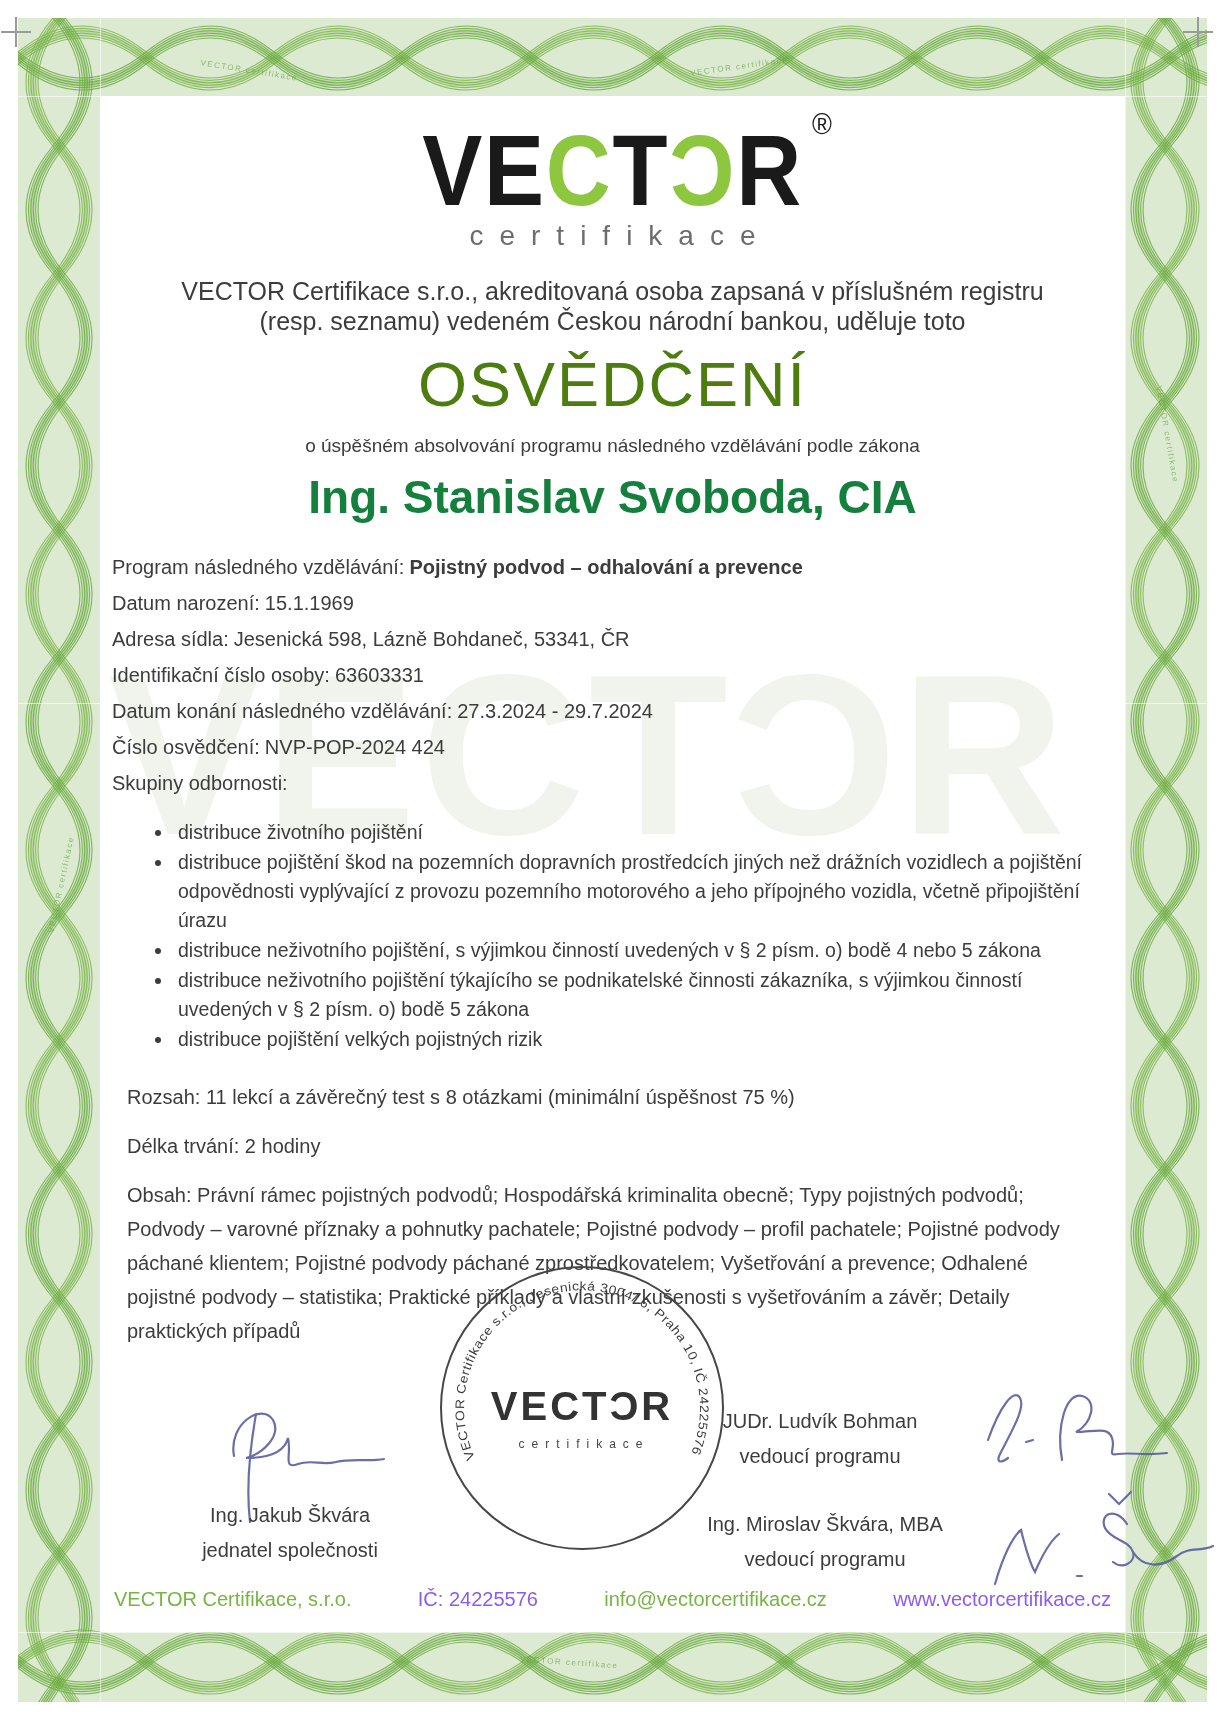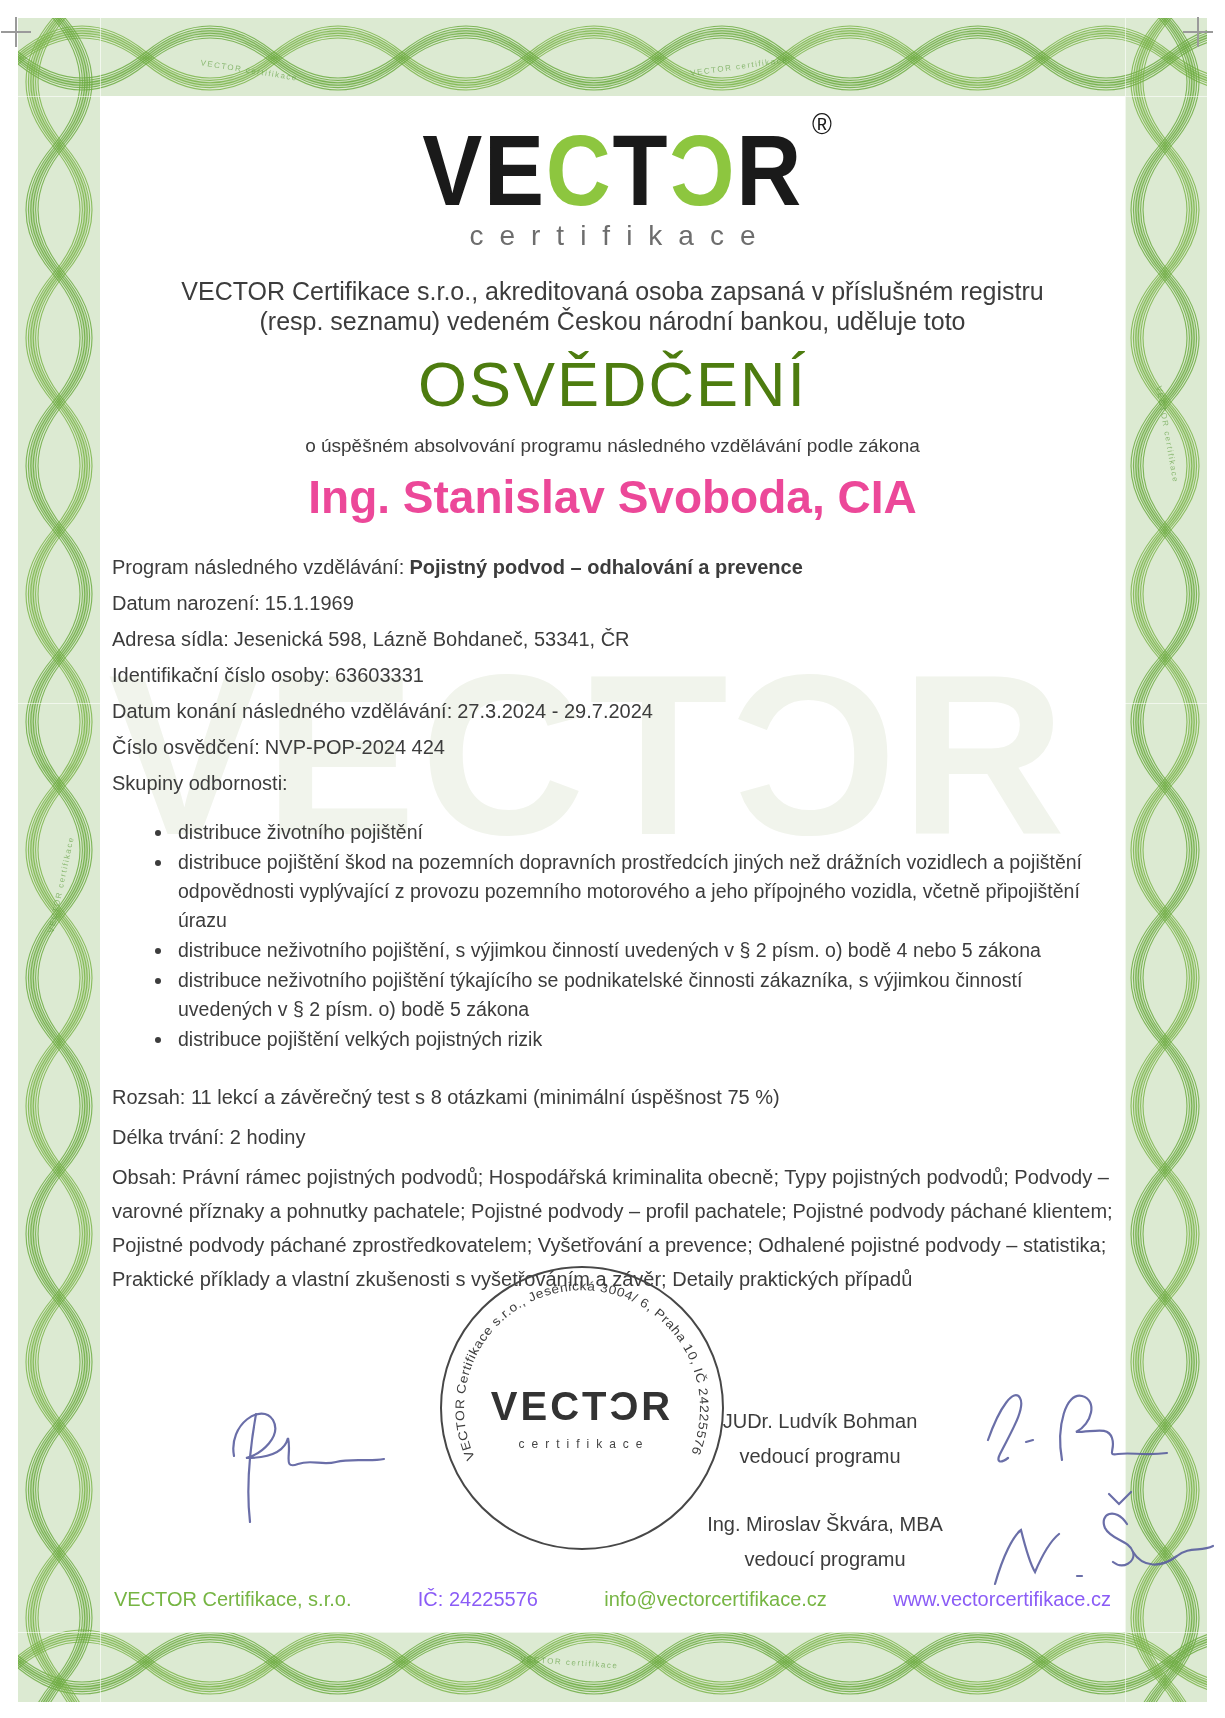--- a/index.html
+++ b/index.html
@@ -33,31 +33,31 @@
     transform:scaleX(.9);position:relative;white-space:nowrap;
   }
   .logo-word .blk{color:#1a1a1a;}
   .logo-word .grn{color:#8dc63f;}
   .logo-reg{position:absolute;top:-14px;right:-34px;font-size:30px;font-weight:400;color:#1a1a1a;}
   .logo-sub{margin-top:4px;font-size:28px;letter-spacing:16px;padding-left:16px;color:#6d6d6d;}
   
   .intro{margin-top:24px;text-align:center;font-size:25px;line-height:30px;}
   .cert-title{margin-top:14px;text-align:center;font-size:63px;line-height:1.1;letter-spacing:2px;color:#4d7c0f;}
   .subtitle{margin-top:12px;text-align:center;font-size:19px;line-height:30px;}
-  .recipient{margin-top:10px;text-align:center;font-size:46px;line-height:1.15;font-weight:700;color:#ec4899;}
+  .recipient{margin-top:10px;text-align:center;font-size:46px;line-height:1.15;font-weight:700;color:#15803d;}
   
   .fields{margin-top:32px;}
   .field{margin:0 0 14px 0;font-size:20px;line-height:22px;}
   .field .v{margin-left:5px;}
   .field .v.bold{font-weight:700;}
   
   ul.spec{margin:24px 0 0 0;padding:0 0 0 62px;list-style:disc outside;}
   ul.spec li{font-size:19.5px;line-height:29px;margin:0 0 1px 0;padding-left:4px;}
   
-  .detail{margin:0;font-size:20px;line-height:34px;}
+  .detail{margin:15px;font-size:20px;line-height:34px;}
   .detail.first{margin-top:26px;}
   .detail.gap{margin-top:6px;}
   
   .stamp{position:absolute;left:332px;top:1162px;z-index:2;}
   
   .sig-svg{position:absolute;z-index:2;}
   .sig-block{position:absolute;z-index:3;text-align:center;font-size:20px;line-height:35px;}
   .sig-block .role{line-height:35px;}
   
   .footer{
@@ -213,20 +213,24 @@
     <text x="150" y="162" text-anchor="middle" font-size="40" font-weight="700" letter-spacing="3" fill="#333333" id="stamp-logo-word">VECTƆR</text>
     <text x="152" y="190" text-anchor="middle" font-size="12" letter-spacing="7" fill="#444444" id="stamp-logo-sub">certifikace</text>
   </svg>
 
   <svg class="sig-svg" style="left:70px;top:1300px;" width="220" height="140" viewBox="0 0 220 140">
     <g fill="none" stroke="#5a5f9f" stroke-width="2.2" stroke-linecap="round" opacity=".9">
       <path d="M86,18 C80,52 76,92 80,126"></path>
       <path d="M64,60 C58,28 92,6 103,24 C112,40 92,58 76,62 C96,62 114,58 118,42 C122,58 112,74 128,68 C142,63 152,70 166,66 C182,62 200,66 214,63"></path>
     </g>
   </svg>
+  <div class="sig-block" style="left:40px;top:1402px;width:300px;">
+    <div>Ing. Jakub Škvára</div>
+    <div class="role">jednatel společnosti</div>
+  </div>
 
   <svg class="sig-svg" style="left:870px;top:1280px;" width="200" height="110" viewBox="0 0 200 110">
     <g fill="none" stroke="#5a5f9f" stroke-width="2.2" stroke-linecap="round" opacity=".9">
       <path d="M18,64 C30,30 44,12 50,22 C56,32 40,58 30,78 C26,86 30,88 38,82"></path>
       <path d="M56,66 l7,-2"></path>
       <path d="M92,84 C86,50 96,16 112,20 C128,24 122,48 106,56 C124,56 138,50 142,62 C146,74 136,80 148,78 C162,76 174,80 197,77"></path>
     </g>
   </svg>
   <div class="sig-block" style="left:555px;top:1308px;width:330px;">
     <div>JUDr. Ludvík Bohman</div>

